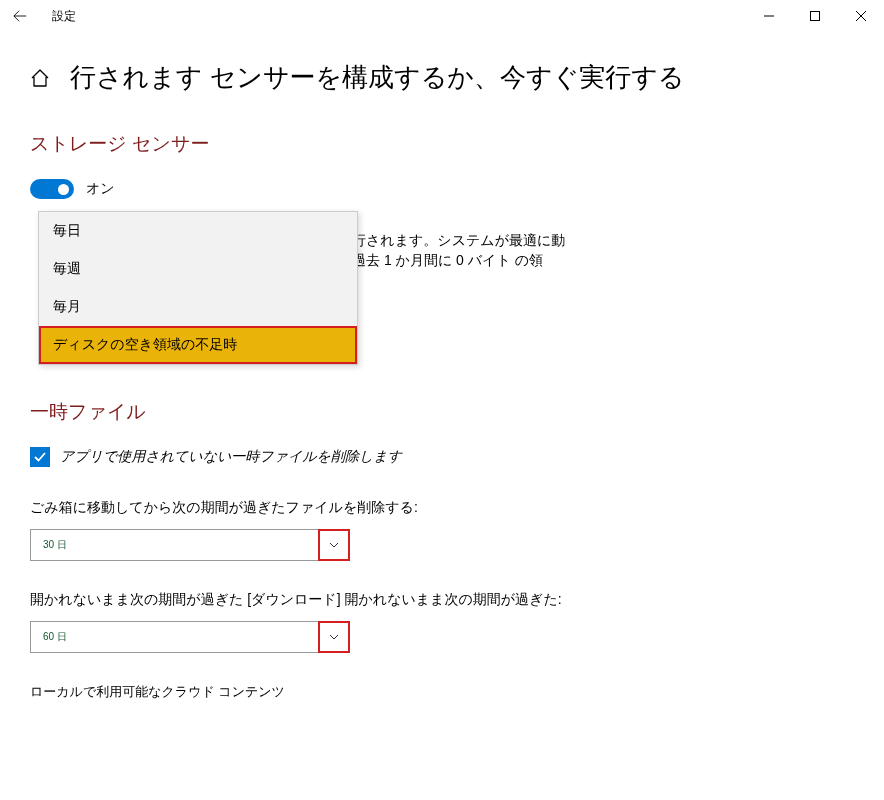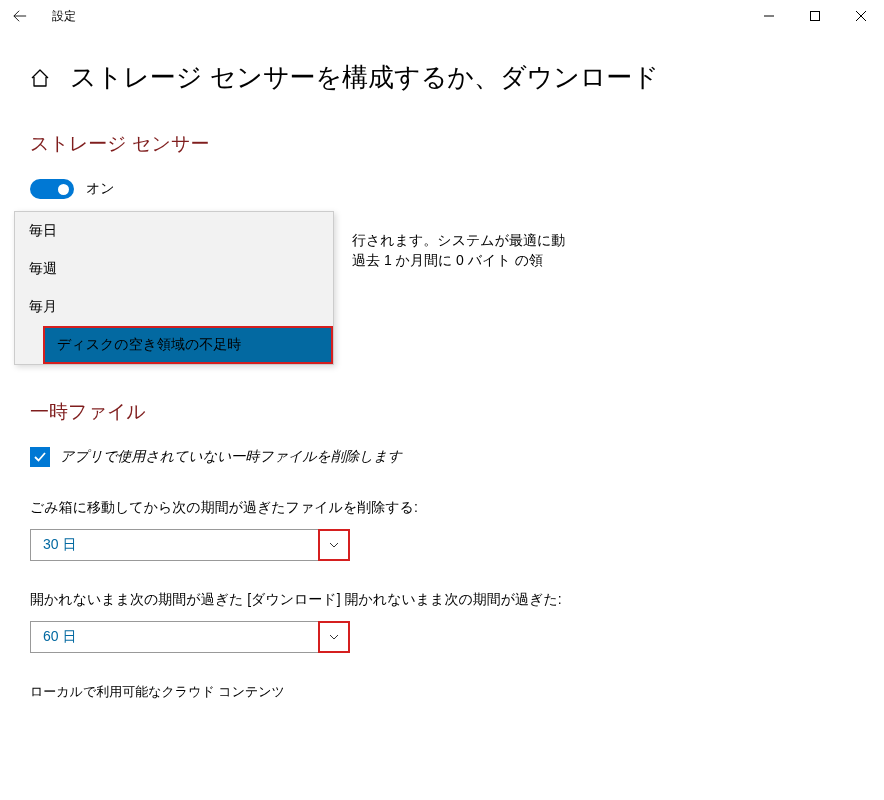--- a/index.html
+++ b/index.html
@@ -110,39 +110,38 @@
       border-radius: 50%;
       top: 4.5px;
       right: 5px;
     }
     .toggle-label {
       font-size: 14px;
       color: #000;
     }
     .dropdown-popup {
       position: absolute;
-      left: 14px;
+      left: 38px;
       top: 211px;
       width: 320px;
       background: #f2f2f2;
       border: 1px solid #cccccc;
       box-shadow: 2px 2px 6px rgba(0,0,0,0.15);
       z-index: 10;
     }
     .dropdown-item {
       padding: 10px 14px;
       font-size: 14px;
       color: #000;
       cursor: pointer;
     }
     .dropdown-item.selected {
-      background: #0369a1;
+      background: #eab308;
       outline: 2px solid #d51f1f;
       outline-offset: -2px;
-      margin-left: 28px;
     }
     .description-text {
       position: absolute;
       left: 352px;
       top: 230px;
       font-size: 14px;
       line-height: 20px;
       color: #000;
       z-index: 1;
     }
@@ -187,22 +186,22 @@
       border: 1px solid #999;
       display: flex;
       align-items: center;
       justify-content: space-between;
       padding: 0 0 0 12px;
       margin-bottom: 30px;
       cursor: pointer;
       background: #fff;
     }
     .select-box-value {
-      font-size: 14px;
-      color: #0369a1;
+      font-size: 10px;
+      color: #14532d;
     }
     .select-chevron {
       width: 30px;
       height: 30px;
       display: flex;
       align-items: center;
       justify-content: center;
       outline: 2px solid #d51f1f;
       outline-offset: -1px;
     }
@@ -249,21 +248,21 @@
   </div>
 </div>
 
 <div class="content">
   <div class="page-header">
     <div class="home-icon">
       <svg viewBox="0 0 20 20">
         <path d="M2 10 L10 2 L18 10 M4 9 L4 18 L16 18 L16 9" stroke="#000" stroke-width="1.3" fill="none" stroke-linejoin="round"></path>
       </svg>
     </div>
-    <h1 class="page-title">ストレージ センサーを構成するか、ダウンロード</h1>
+    <h1 class="page-title">行されます センサーを構成するか、今すぐ実行する</h1>
   </div>
 
   <h2 class="section-heading">ストレージ センサー</h2>
 
   <div class="toggle-row">
     <div class="toggle">
       <div class="toggle-knob"></div>
     </div>
     <span class="toggle-label">オン</span>
   </div>

